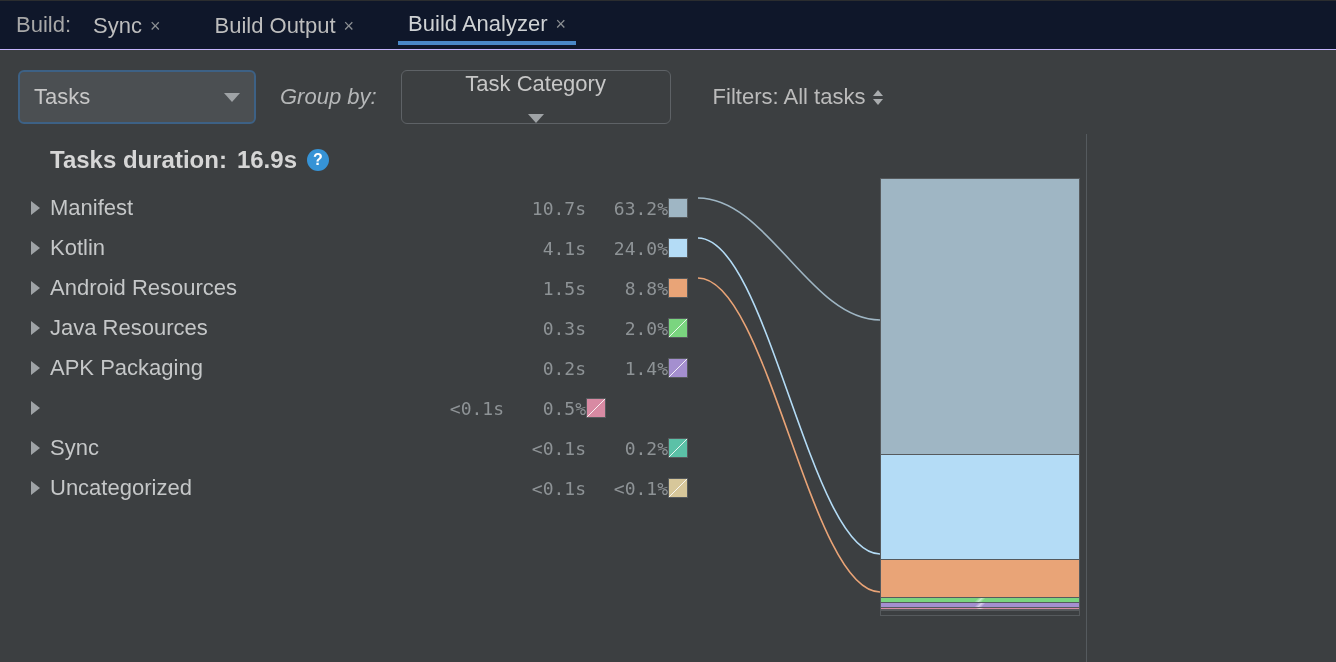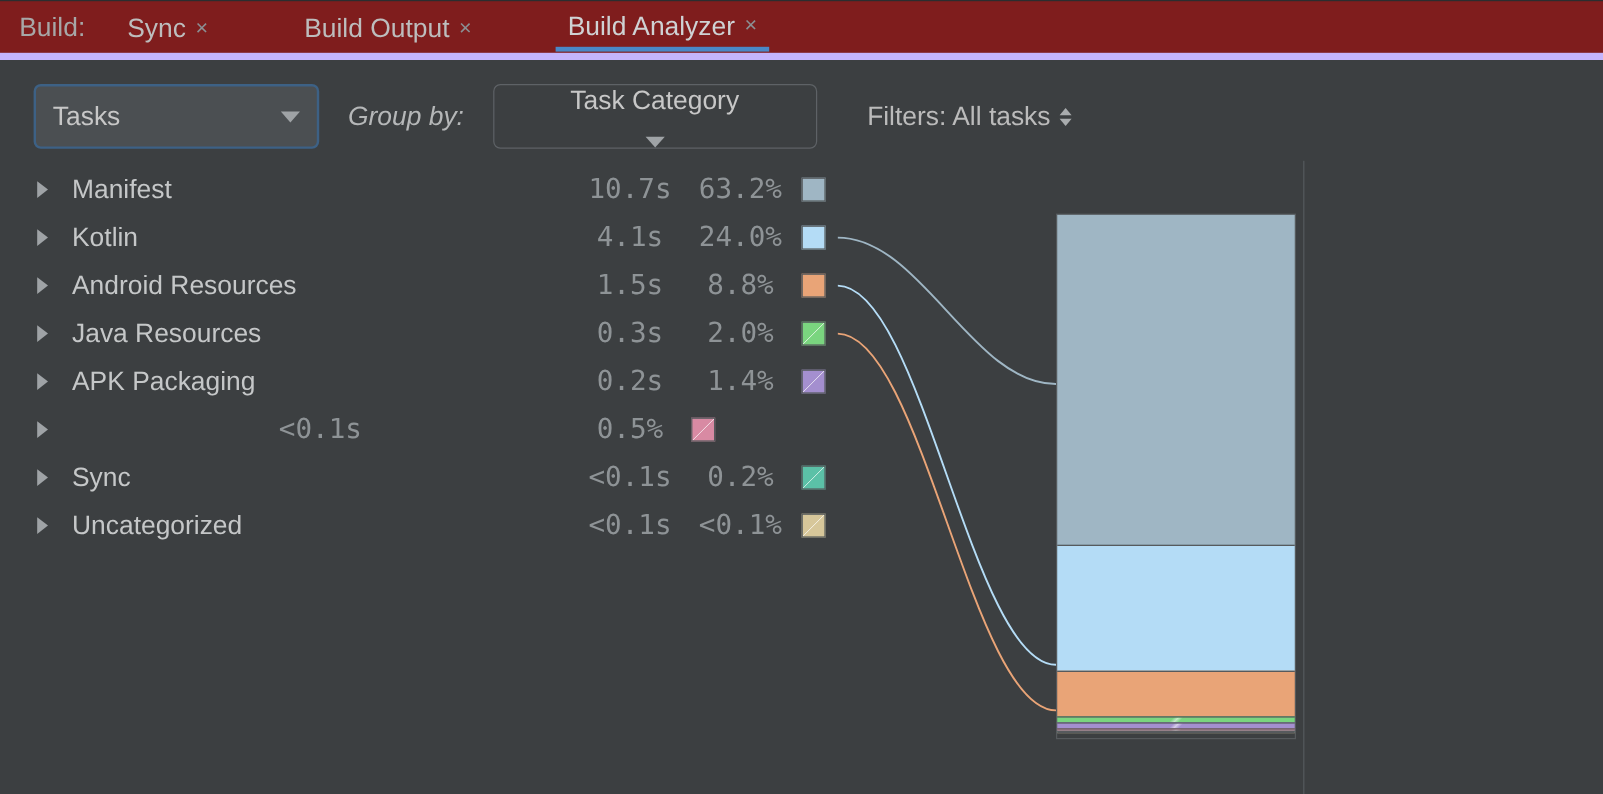--- a/index.html
+++ b/index.html
@@ -7,24 +7,24 @@
     width: 1336px; height: 662px;
     background: #3c3f41;
     font-family: -apple-system, "Segoe UI", Arial, sans-serif;
     color: #bbbbbb;
     overflow: hidden;
   }
   .tab-strip {
     display: flex; align-items: center;
     height: 50px;
     padding: 0 16px;
-    gap: 19px;
-    background: #7f1d1d;
+    gap: 6px;
+    background: #0f172a;
     border-top: 1px solid #2b2d2f;
-    border-bottom: 6px solid #c4b5fd;
+    border-bottom: 1px solid #c4b5fd;
     font-size: 22px;
   }
   .tab-strip .label { color: #a7a7a7; padding-right: 6px; }
   .tab-item {
     display: flex; align-items: center; gap: 8px;
     padding: 6px 10px 4px 10px;
     color: #bdbdbd;
     cursor: pointer;
   }
   .tab-item.active {
@@ -45,21 +45,20 @@
     border-radius: 6px;
     padding: 0 14px;
     color: #c7c7c7;
     cursor: pointer;
     gap: 16px;
   }
   .dropdown.primary {
     width: 238px;
     border: 2px solid #3d6185;
     background: #4b4f52;
-    margin-left: 10px;
   }
   .dropdown.secondary { width: 270px; flex-direction: column; }
   .chev-down {
     width: 0; height: 0;
     border-left: 8px solid transparent;
     border-right: 8px solid transparent;
     border-top: 9px solid #9fa3a6;
   }
   .group-label { color: #b5b7b8; font-style: italic; }
   .filters {
@@ -98,39 +97,38 @@
     width: 22px; height: 22px; border-radius: 50%;
     background: #3693d6;
     color: #fff; font-size: 16px; font-weight: 700;
     display: flex; align-items: center; justify-content: center;
   }
   .task-list { display: flex; flex-direction: column; }
   .task-row {
     display: grid;
     grid-template-columns: 30px 1fr 82px 82px 26px;
     align-items: center;
-    gap: 10px;
     padding: 4px 6px 4px 14px;
     font-size: 22px;
     height: 40px;
   }
   .expander {
     width: 0; height: 0;
     border-top: 7px solid transparent;
     border-bottom: 7px solid transparent;
     border-left: 9px solid #9fa3a6;
     justify-self: center;
     cursor: pointer;
   }
   .task-name { color: #c5c7c8; }
   .task-dur, .task-pct {
     font-family: "Menlo","Consolas",monospace;
-    font-size: 23px;
+    font-size: 18px;
     color: #8e9396;
-    text-align: center;
+    text-align: right;
     white-space: nowrap;
   }
   .swatch {
     width: 20px; height: 20px;
     border: 1px solid #565a5d;
   }
   .diag { position: relative; overflow: hidden; }
   .diag::after {
     content:""; position:absolute; inset:0;
     background: linear-gradient(135deg, transparent 48%, rgba(255,255,255,0.85) 50%, transparent 52%);
@@ -205,20 +203,25 @@
     <span class="sort-glyph">
         <span class="up"></span>
         <span class="dn"></span>
       </span>
   </div>
 </div>
 
 <div class="body-area">
 
   <div class="left-col">
+    <div class="title-row">
+      <span class="bold">Tasks duration:</span>
+      <span class="bold">16.9s</span>
+      <span class="help-icon">?</span>
+    </div>
     <div class="task-list" id="task-list">
         <div class="task-row">
           <span class="expander"></span>
           <span class="task-name">Manifest</span>
           <span class="task-dur">10.7s</span>
           <span class="task-pct">63.2%</span>
           <span class="swatch" style="background: rgb(159, 182, 196);"></span>
         </div>
         <div class="task-row">
           <span class="expander"></span>

